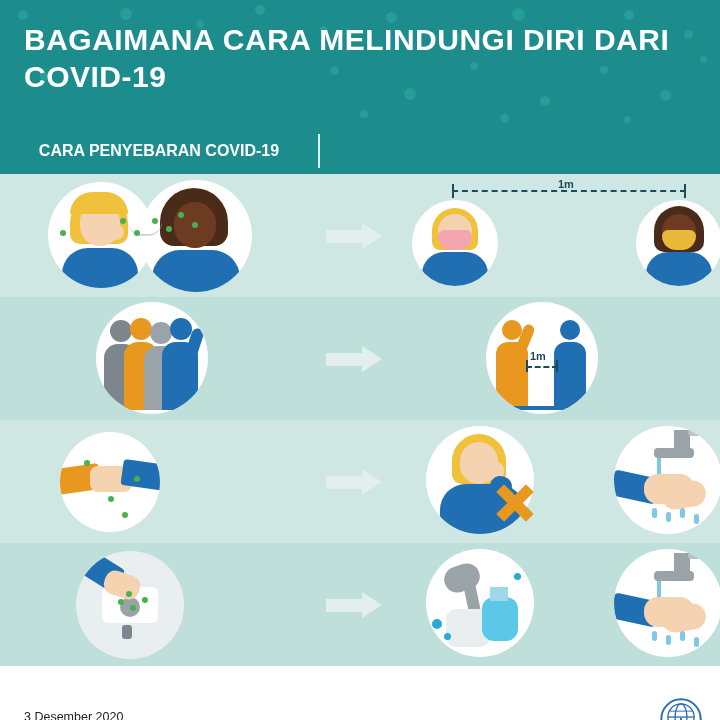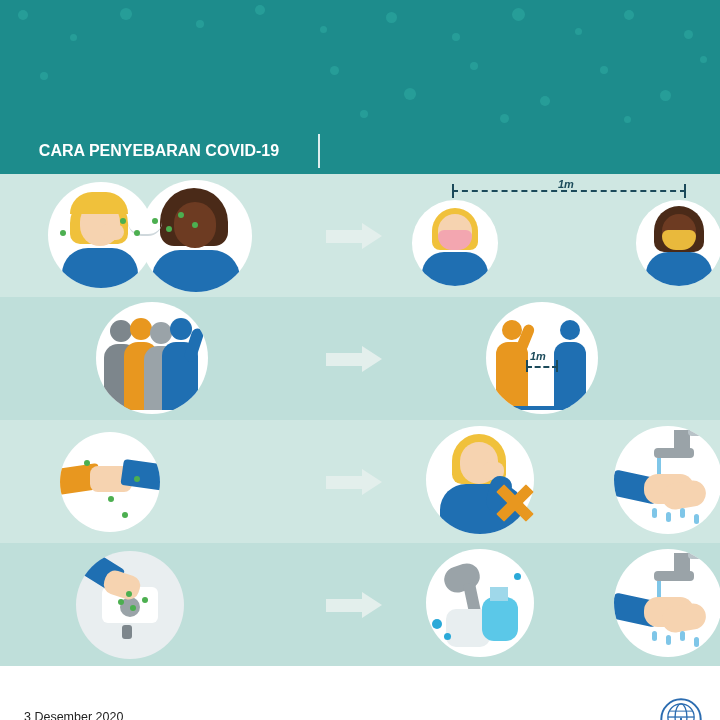--- a/index.html
+++ b/index.html
@@ -40,21 +40,21 @@
     display: flex; align-items: center; justify-content: center;
     text-align: center;
     color: #ffffff; font-weight: bold; text-transform: uppercase;
   }
   .subbar .left { width: 318px; font-size: 16px; padding: 0 4px; }
   .subbar .divider { width: 2px; background: #ffffff; margin: 6px 0; opacity: .85; }
   .subbar .right { flex: 1; font-size: 14.5px; line-height: 1.15; padding: 0 10px; color: #ffe9a8; }
   .subbar .right .l2 { display: block; }
 
   
-  .rows { position: absolute; top: 174px; left: 0; width: 720px; height: 472px; font-style: italic; }
+  .rows { position: absolute; top: 174px; left: 0; width: 720px; height: 472px; }
   .row { position: relative; width: 720px; height: 123px; display: flex; align-items: center; }
   .row.a { background: #cfe7e2; }
   .row.b { background: #bfdfda; }
   .row .left-cell { width: 318px; height: 123px; position: relative; }
   .row .arrow-cell { width: 72px; display: flex; align-items: center; justify-content: center; }
   .row .right-cell { flex: 1; height: 123px; position: relative; }
 
   .vline { position: absolute; top: 0; left: 318px; width: 2px; height: 492px; background: #ffffff; opacity: .9; }
 
   .arrow { width: 56px; height: 26px; position: relative; }
@@ -144,20 +144,21 @@
       <div class="dot" style="left:404px;top:88px;width:12px;height:12px;"></div>
       <div class="dot" style="left:470px;top:62px;width:8px;height:8px;"></div>
       <div class="dot" style="left:540px;top:96px;width:10px;height:10px;"></div>
       <div class="dot" style="left:600px;top:66px;width:8px;height:8px;"></div>
       <div class="dot" style="left:660px;top:90px;width:11px;height:11px;"></div>
       <div class="dot" style="left:700px;top:56px;width:7px;height:7px;"></div>
       <div class="dot" style="left:360px;top:110px;width:8px;height:8px;"></div>
       <div class="dot" style="left:500px;top:114px;width:9px;height:9px;"></div>
       <div class="dot" style="left:624px;top:116px;width:7px;height:7px;"></div>
     </div>
+    <h1>BAGAIMANA CARA MELINDUNGI DIRI DARI COVID-19</h1>
   </div>
 
   <div class="subbar">
     <div class="left">CARA PENYEBARAN COVID-19</div>
     <div class="divider"></div>
   </div>
 
   <div class="rows">
     <div class="vline"></div>
 

